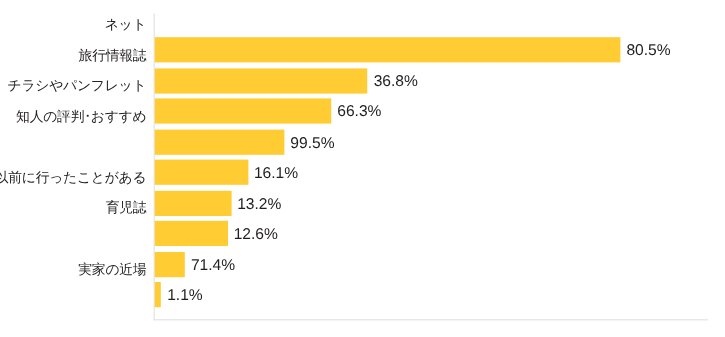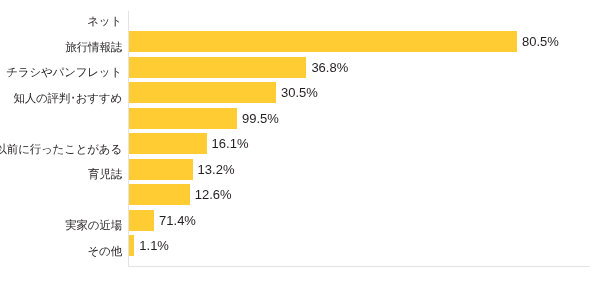--- a/index.html
+++ b/index.html
@@ -109,21 +109,21 @@
           <div class="cat-label">旅行情報誌</div>
           <div class="bar-wrap">
             <div class="bar" style="width: 177.376px; background: rgb(255, 204, 51);"></div>
             <span class="val-label">36.8%</span>
           </div>
         </div>
         <div class="row">
           <div class="cat-label">チラシやパンフレット</div>
           <div class="bar-wrap">
             <div class="bar" style="width: 147.01px; background: rgb(255, 204, 51);"></div>
-            <span class="val-label">30.5%</span>
+            <span class="val-label">66.3%</span>
           </div>
         </div>
         <div class="row">
           <div class="cat-label">知人の評判･おすすめ</div>
           <div class="bar-wrap">
             <div class="bar" style="width: 107.968px; background: rgb(255, 204, 51);"></div>
             <span class="val-label">99.5%</span>
           </div>
         </div>
         <div class="row">
@@ -153,18 +153,17 @@
           </div>
         </div>
         <div class="row">
           <div class="cat-label">実家の近場</div>
           <div class="bar-wrap">
             <div class="bar" style="width: 5.302px; background: rgb(255, 204, 51);"></div>
             <span class="val-label">1.1%</span>
           </div>
         </div>
         <div class="row">
-          <div class="cat-label">その他</div>
         </div>
       </div>
 
   </div>
 </div>
 
 </body></html>

